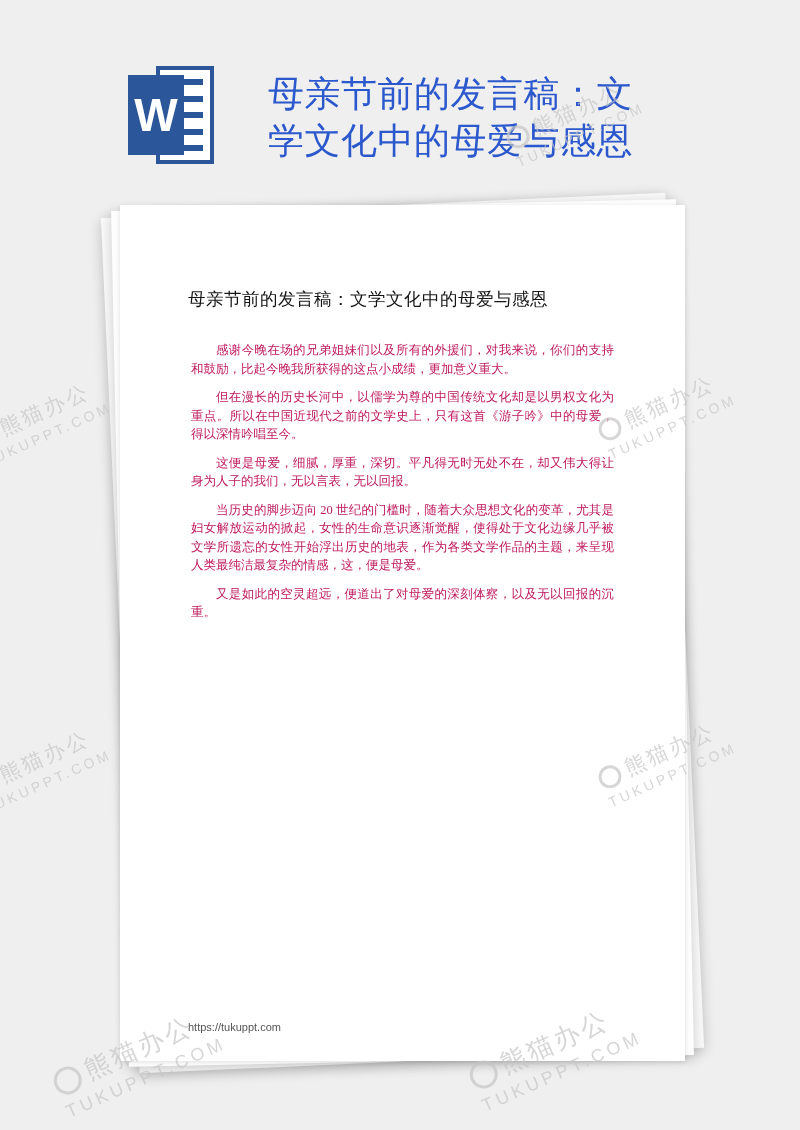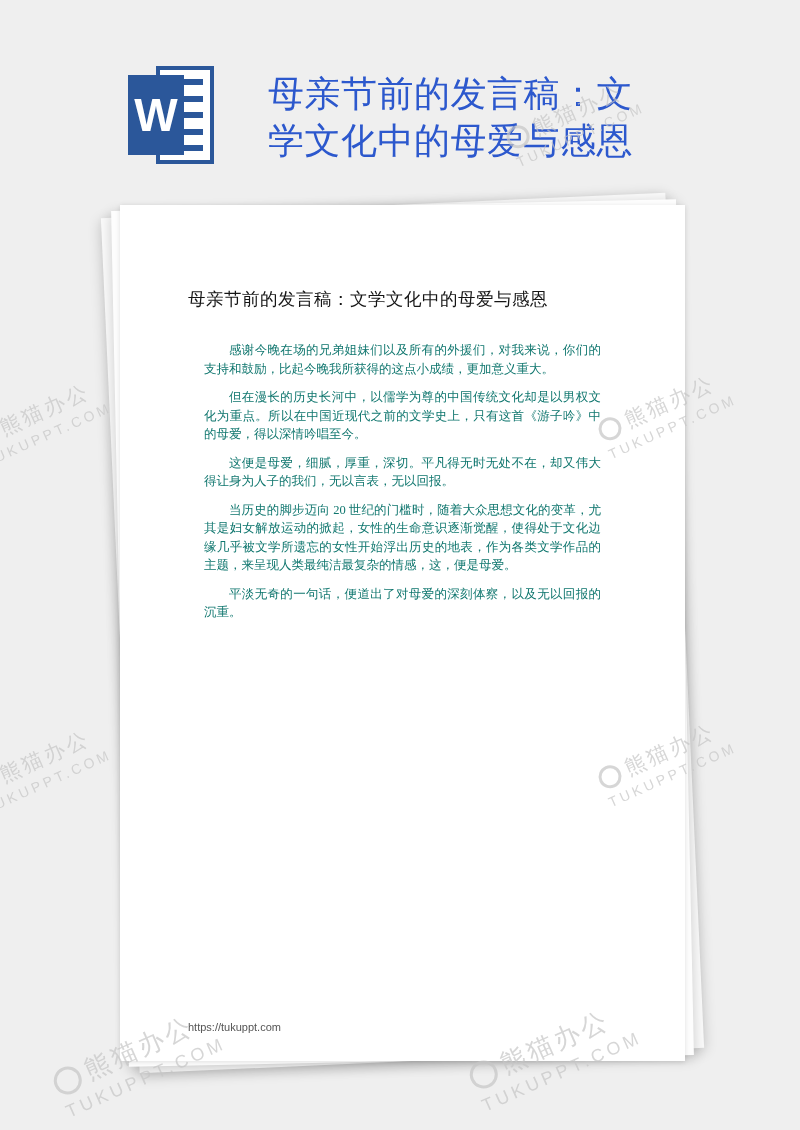--- a/index.html
+++ b/index.html
@@ -57,21 +57,21 @@
   .paper {
     position:absolute; inset:0; background:#ffffff;
     box-shadow:0 1px 5px rgba(0,0,0,.12);
     padding:82px 68px 40px; box-sizing:border-box; overflow:hidden;
   }
   .doc-title {
     font-size:17.5px; font-weight:400; color:#151515; letter-spacing:.5px;
     margin:0 0 30px; font-family:"Liberation Serif","DejaVu Serif",serif;
   }
   .doc-body p {
-    margin:0 16px 10px; font-size:12.5px; line-height:18.5px; color:#0f766e;
+    margin:0 3px 10px; font-size:12.5px; line-height:18.5px; color:#be185d;
     text-indent:2em; text-align:justify;
     font-family:"Liberation Serif","DejaVu Serif",serif;
   }
   .paper-link {
     position:absolute; left:68px; bottom:28px;
     font-size:11px; color:#555555; text-decoration:none;
   }
 </style>
 </head>
 <body>
@@ -149,19 +149,19 @@
   <div class="paper-stack">
     <div class="sheet sheet-2"></div>
     <div class="sheet sheet-3"></div>
     <div class="paper">
       <h2 class="doc-title">母亲节前的发言稿：文学文化中的母爱与感恩</h2>
       <div class="doc-body">
         <p>感谢今晚在场的兄弟姐妹们以及所有的外援们，对我来说，你们的支持和鼓励，比起今晚我所获得的这点小成绩，更加意义重大。</p>
         <p>但在漫长的历史长河中，以儒学为尊的中国传统文化却是以男权文化为重点。所以在中国近现代之前的文学史上，只有这首《游子吟》中的母爱，得以深情吟唱至今。</p>
         <p>这便是母爱，细腻，厚重，深切。平凡得无时无处不在，却又伟大得让身为人子的我们，无以言表，无以回报。</p>
         <p>当历史的脚步迈向 20 世纪的门槛时，随着大众思想文化的变革，尤其是妇女解放运动的掀起，女性的生命意识逐渐觉醒，使得处于文化边缘几乎被文学所遗忘的女性开始浮出历史的地表，作为各类文学作品的主题，来呈现人类最纯洁最复杂的情感，这，便是母爱。</p>
-        <p>平淡无奇的一句话，便道出了对母爱的深刻体察，以及无以回报的沉重。</p>
+        <p>又是如此的空灵超远，便道出了对母爱的深刻体察，以及无以回报的沉重。</p>
       </div>
       <a href="#" class="paper-link">https://tukuppt.com</a>
     </div>
   </div>
 
 </div>
 
 </body></html>

